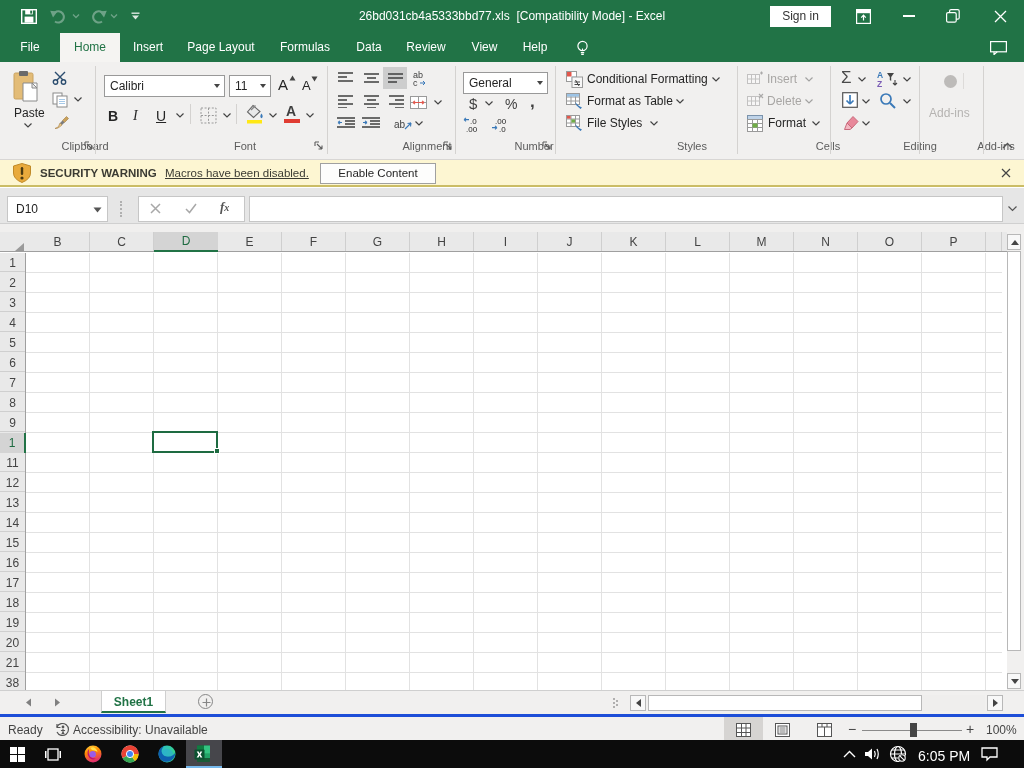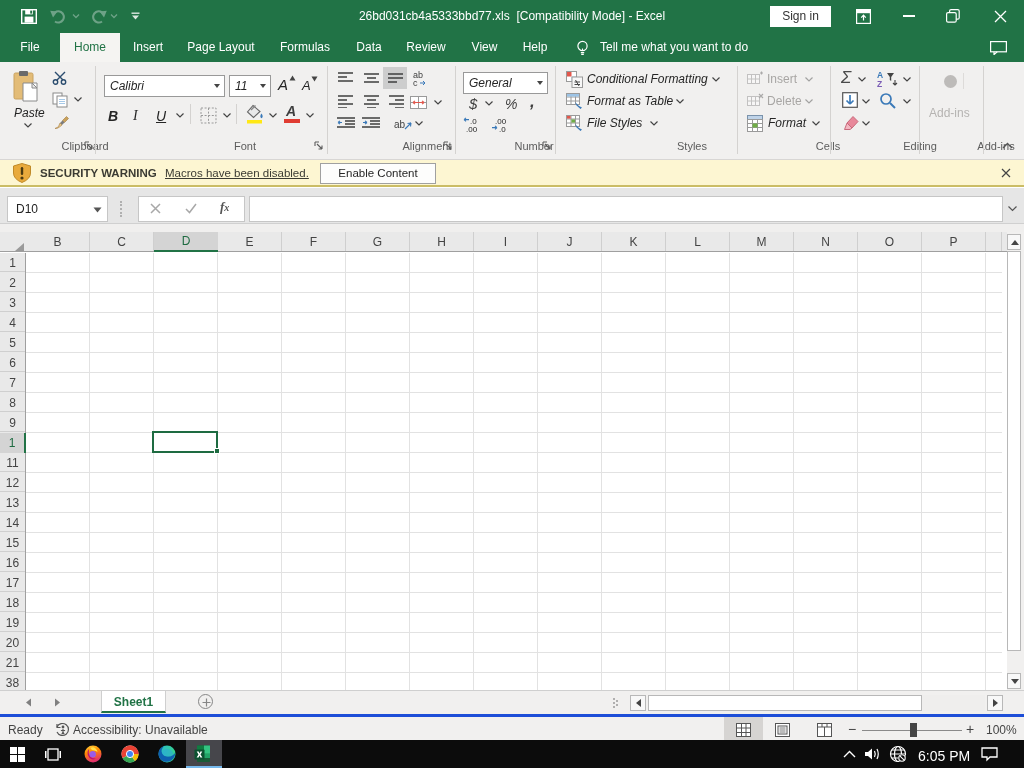--- a/index.html
+++ b/index.html
@@ -14,21 +14,21 @@
 #tabrow { left:0; top:33px; width:1024px; height:29px; background:#217346; }
 .tab { position:absolute; top:0; height:29px; line-height:29px; color:#fff; font-size:12px; text-align:center; }
 #hometab { position:absolute; left:60px; top:0; width:60px; height:29px; background:#f5f4f2; color:#217346; font-size:12px; text-align:center; line-height:29px; }
 
 #ribbon { left:0; top:62px; width:1024px; height:98px; background:#f1f0ef; border-bottom:1px solid #d8d6d4; }
 .gsep { position:absolute; top:66px; width:1px; height:88px; background:#d4d2d0; }
 .glabel { position:absolute; top:140px; font-size:11px; color:#5c5c5c; text-align:center;margin-left:45px; }
 .launch { position:absolute; top:141px; width:10px; height:10px; }
 .combo { position:absolute; background:#fff; border:1px solid #999; }
 .dd { position:absolute; width:0; height:0; border-left:3.5px solid transparent; border-right:3.5px solid transparent; border-top:4px solid #444; }
-.btxt { position:absolute; font-size:12px; color:#252525;font-style:italic; }
+.btxt { position:absolute; font-size:12px; color:#252525; }
 .gtxt { position:absolute; font-size:12px; color:#a8a6a4; }
 
 #warnbar { left:0; top:160px; width:1024px; height:27px; background:#fdf6d2; border-bottom:2px solid #cbbd66; }
 
 #fbar { left:0; top:188px; width:1024px; height:36px; background:#e6e6e6; border-bottom:1px solid #d0d0d0; }
 
 #grid { left:0; top:232px; width:1007px; height:458px; background:#fff; }
 #colheads { position:absolute; left:0; top:0; width:1007px; height:20px; background:#e9e9e9; border-bottom:1px solid #9f9f9f; }
 .ch { position:absolute; top:0; height:19px; line-height:20px; text-align:center; font-size:12px; color:#444; border-right:1px solid #cfcfcf; }
 .rh { position:absolute; left:0; width:25px; height:19px; line-height:20px; text-align:center; font-size:12px; color:#444; border-bottom:1px solid #cfcfcf; }
@@ -105,21 +105,20 @@
   <div class="tab" style="left:272px;width:66px">Formulas</div>
   <div class="tab" style="left:348px;width:42px">Data</div>
   <div class="tab" style="left:400px;width:52px">Review</div>
   <div class="tab" style="left:462px;width:45px">View</div>
   <div class="tab" style="left:515px;width:40px">Help</div>
   <svg class="abs" style="left:576px;top:7px" width="13" height="17" viewBox="0 0 13 17">
     <circle cx="6.5" cy="6" r="4.6" fill="none" stroke="#fff" stroke-width="1.2"></circle>
     <path d="M4.8 12.6 L8.2 12.6 M5.2 14.4 L7.8 14.4" stroke="#fff" stroke-width="1.2"></path>
     <path d="M6.5 8.5 L6.5 11" stroke="#fff" stroke-width="1"></path>
   </svg>
-  <div class="tab" style="left:600px;width:170px;text-align:left">Tell me what you want to do</div>
 
   <svg class="abs" style="left:990px;top:8px" width="17" height="14" viewBox="0 0 17 14">
     <rect x="0.6" y="0.6" width="15.8" height="10.2" fill="none" stroke="#fff" stroke-width="1.2"></rect>
     <path d="M4 10.8 L4 13.6 L7.2 10.8" fill="none" stroke="#fff" stroke-width="1.2"></path>
   </svg>
 </div>
 <div class="abs" id="ribbon"></div>
 <div id="ribbonc">
 
   <svg class="abs" style="left:12px;top:70px" width="28" height="32" viewBox="0 0 28 32">

